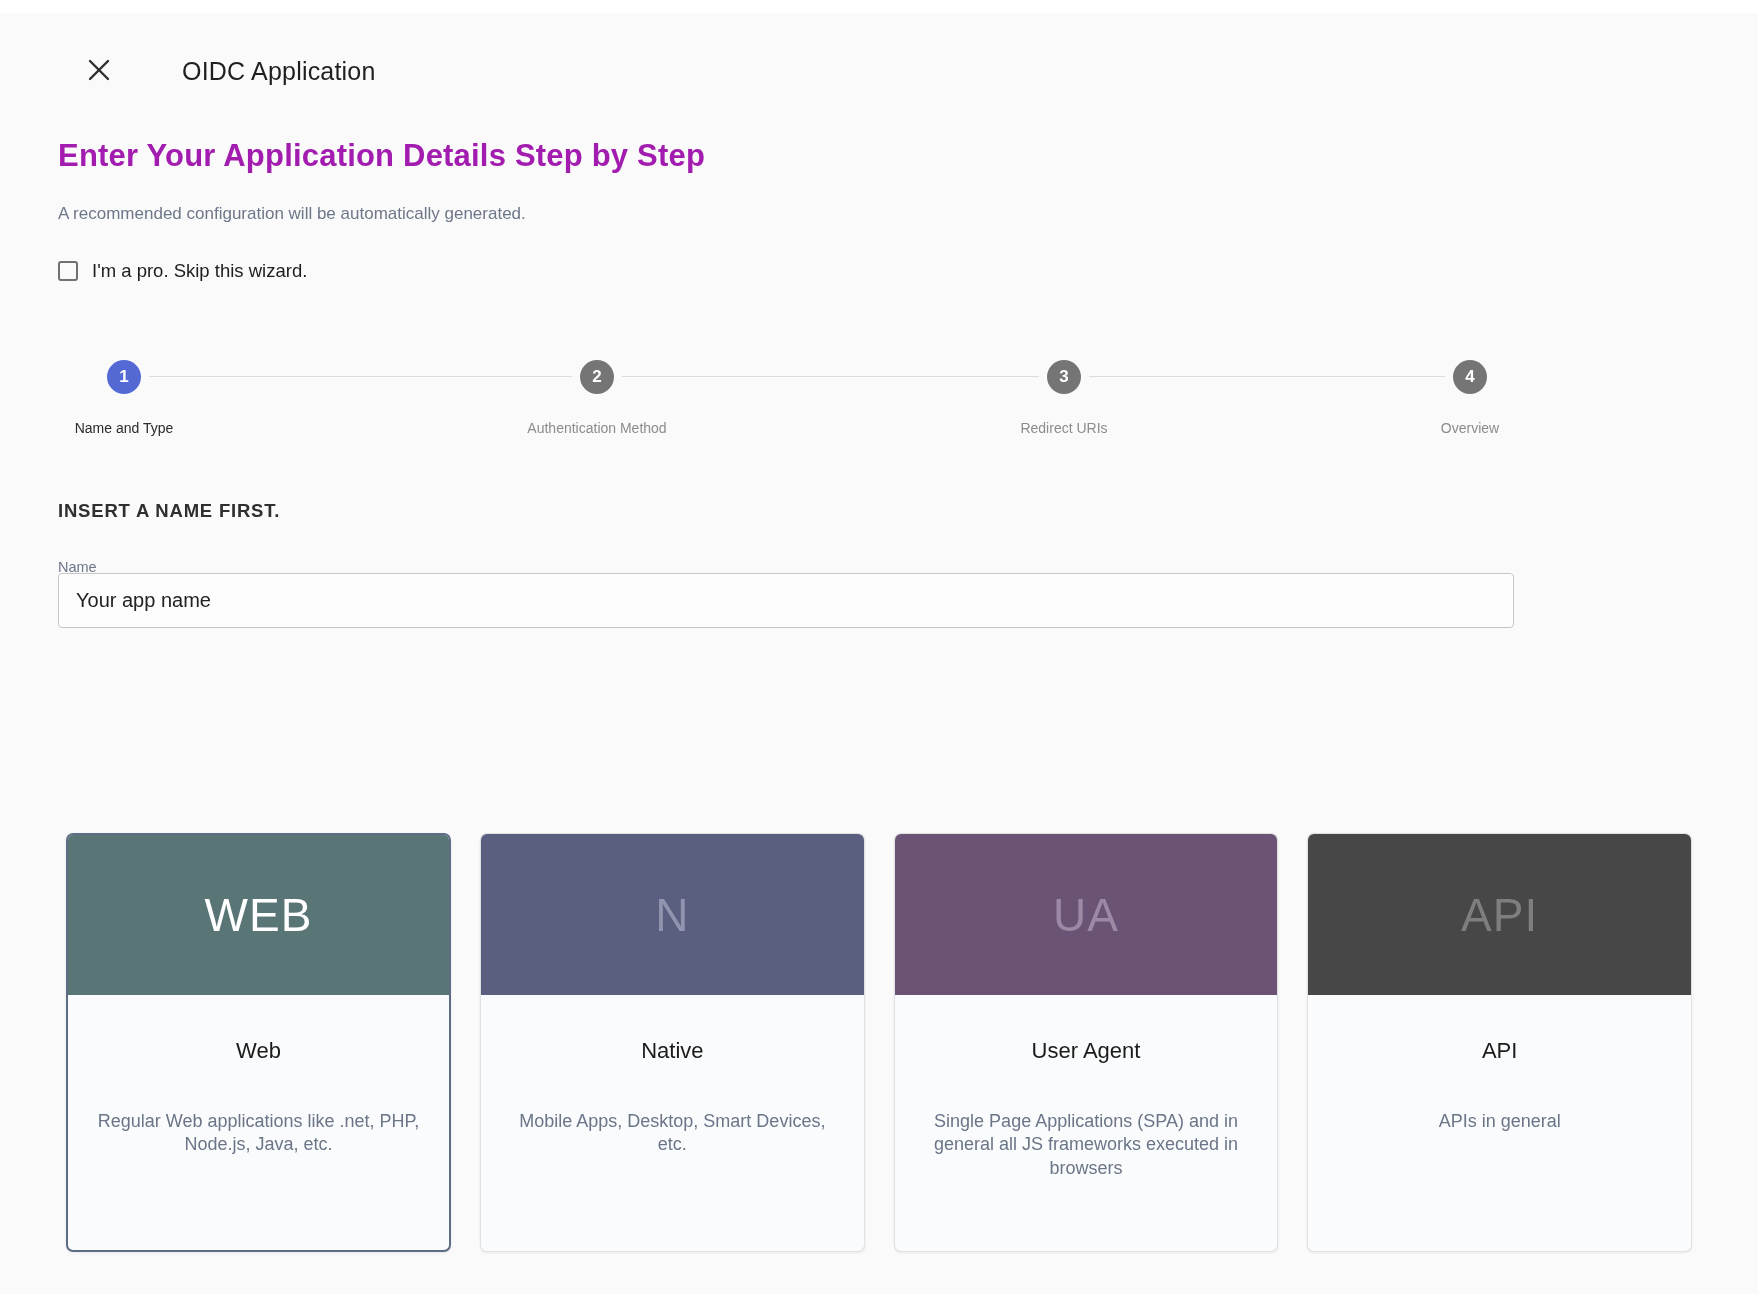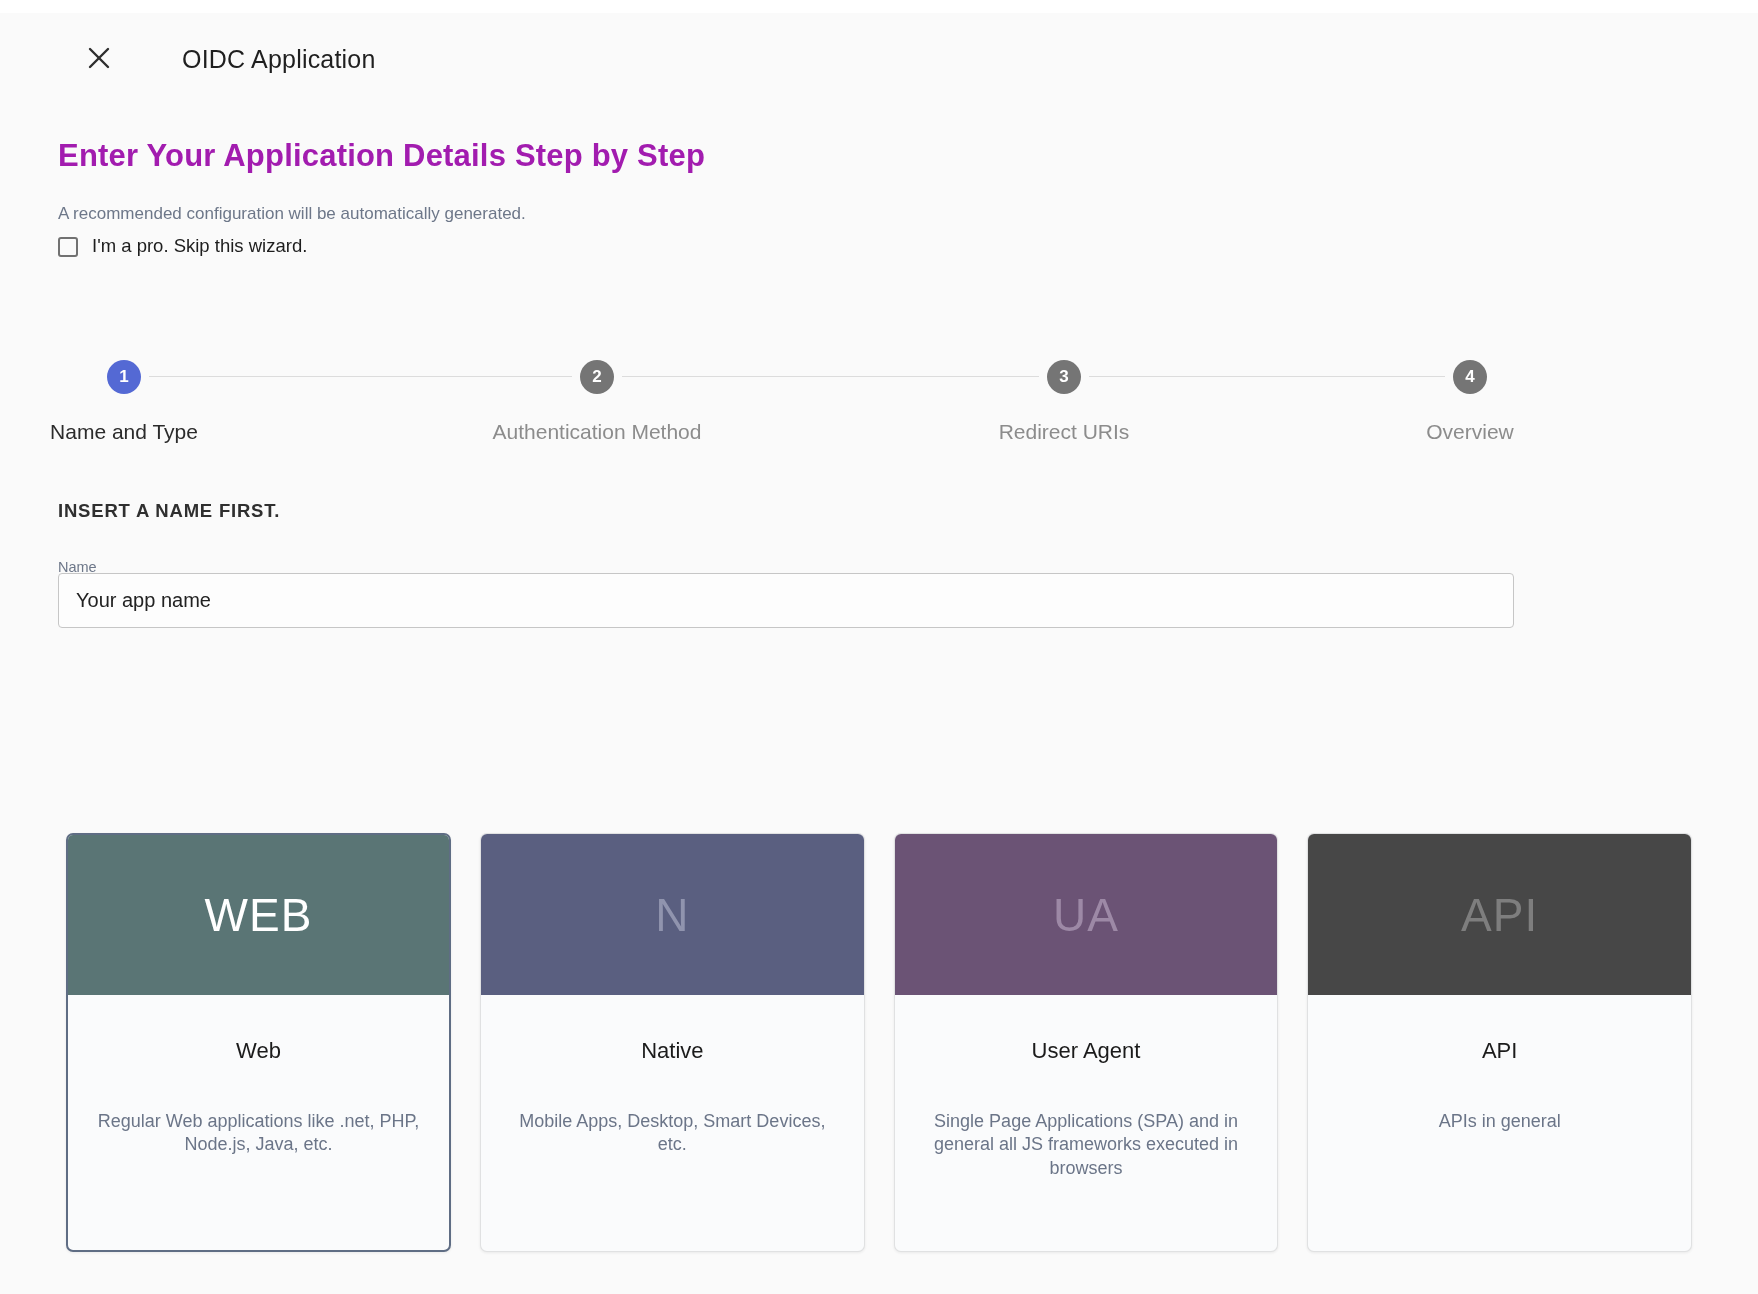--- a/index.html
+++ b/index.html
@@ -2,38 +2,38 @@
 <html><head>
 <meta charset="utf-8">
 <style>
   * { margin:0; padding:0; box-sizing:border-box; }
   html,body { width:1758px; height:1294px; }
   body { font-family:"Liberation Sans", sans-serif; background:#fafafa; color:#2b2b2b; overflow:hidden; }
   .page { position:relative; width:1758px; height:1294px; background:#fafafa; }
   .top-strip { position:absolute; top:0; left:0; right:0; height:13px; background:#ffffff; }
 
   
-  .titlebar { position:absolute; top:44px; left:84px; display:flex; align-items:center; }
+  .titlebar { position:absolute; top:56px; left:84px; display:flex; align-items:center; }
   .close-btn { width:30px; height:30px; display:flex; align-items:center; justify-content:center; cursor:pointer; background:none; border:none; }
   .win-title { margin-left:68px; font-size:25px; font-weight:500; color:#1f1f1f; letter-spacing:0.2px; }
 
   
   .h1 { position:absolute; top:138px; left:58px; font-size:31px; font-weight:700; color:#a21caf; letter-spacing:0.2px; }
   .subtitle { position:absolute; top:204px; left:58px; font-size:17px; color:#6d7789; }
-  .checkbox-row { position:absolute; top:235px; left:58px; display:flex; align-items:flex-end; }
+  .checkbox-row { position:absolute; top:260px; left:58px; display:flex; align-items:center; }
   .checkbox { width:20px; height:20px; border:2px solid #717171; border-radius:3px; background:#fafafa; cursor:pointer; }
   .checkbox-label { margin-left:14px; font-size:18.5px; color:#1d1d1d; }
 
   
   .stepper { position:absolute; top:0; left:0; width:1758px; height:1294px; pointer-events:none; }
   .step { position:absolute; top:360px; width:220px; text-align:center; pointer-events:auto; cursor:pointer; }
   .step-circle { width:34px; height:34px; border-radius:50%; margin:0 auto; display:flex; align-items:center; justify-content:center;
                  font-size:17px; font-weight:700; color:#ffffff; background:#757575; }
   .step.active .step-circle { background:#5469d4; }
-  .step-label { margin-top:26px; font-size:21px; color:#8c8c8c; white-space:nowrap; }
+  .step-label { margin-top:26px; font-size:14px; color:#8c8c8c; white-space:nowrap; }
   .step.active .step-label { color:#2b2b2b; }
   .connector { position:absolute; top:376px; height:1px; background:#dcdcdc; }
 
   
   .section-heading { position:absolute; left:58px; font-size:18.5px; font-weight:600; color:#2f2f2f; letter-spacing:0.8px; }
   .field-label { position:absolute; top:549px; left:58px; font-size:14.5px; color:#6d7789;margin-top:10px; }
   .name-input { position:absolute; top:573px; left:58px; width:1456px; height:55px; border:1px solid #c6c6c6; border-radius:4px;
                 background:#fdfdfd; font-family:"Liberation Sans", sans-serif; font-size:20px; color:#222222; padding:8px 17px; outline:none; }
 
   

